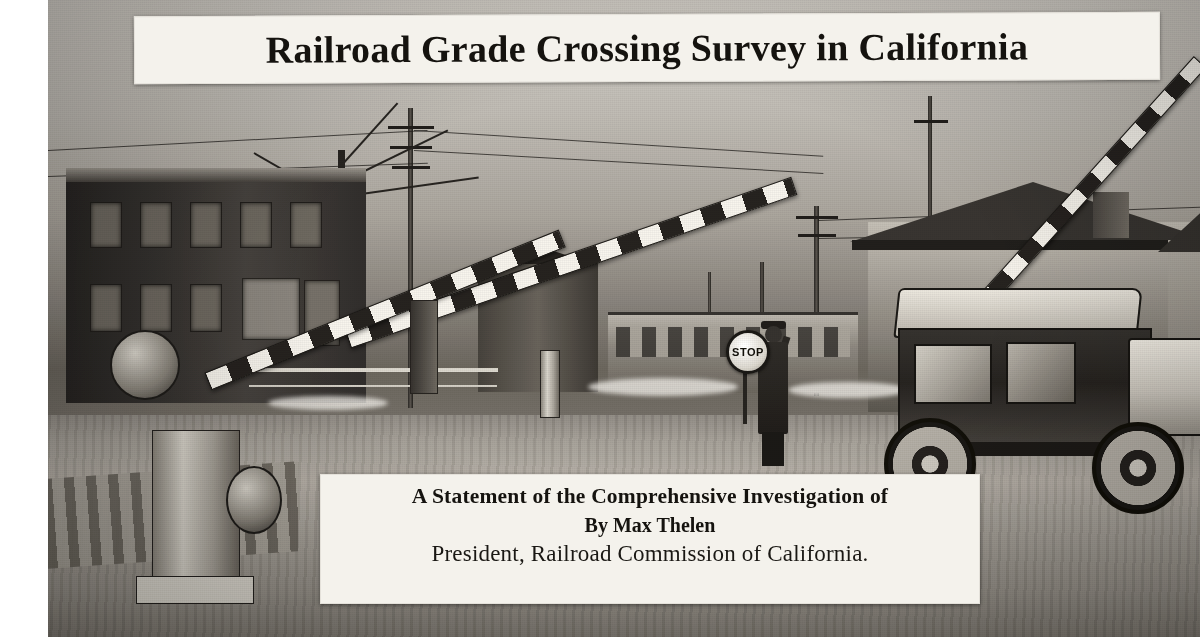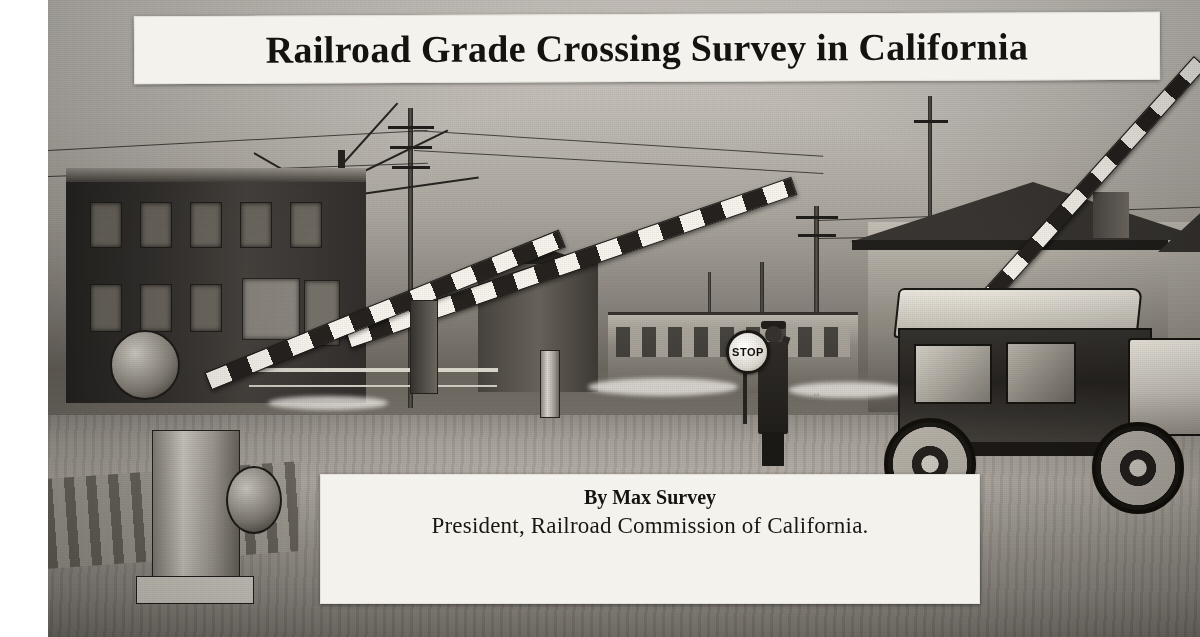--- a/index.html
+++ b/index.html
@@ -437,17 +437,18 @@
 
     <div class="grain"></div>
     <div class="vig"></div>
   </div>
 
   <div class="slip title-slip">
     <div class="title-text">Railroad Grade Crossing Survey in California</div>
   </div>
 
   <div class="slip caption-slip">
-    <div class="cap-l3">By Max Survey</div>
+    <div class="cap-l1">A Statement of the Comprehensive Investigation of</div>
+    <div class="cap-l3">By Max Thelen</div>
     <div class="cap-l4">President, Railroad Commission of California.</div>
   </div>
 
 </div>
 
 </body></html>

